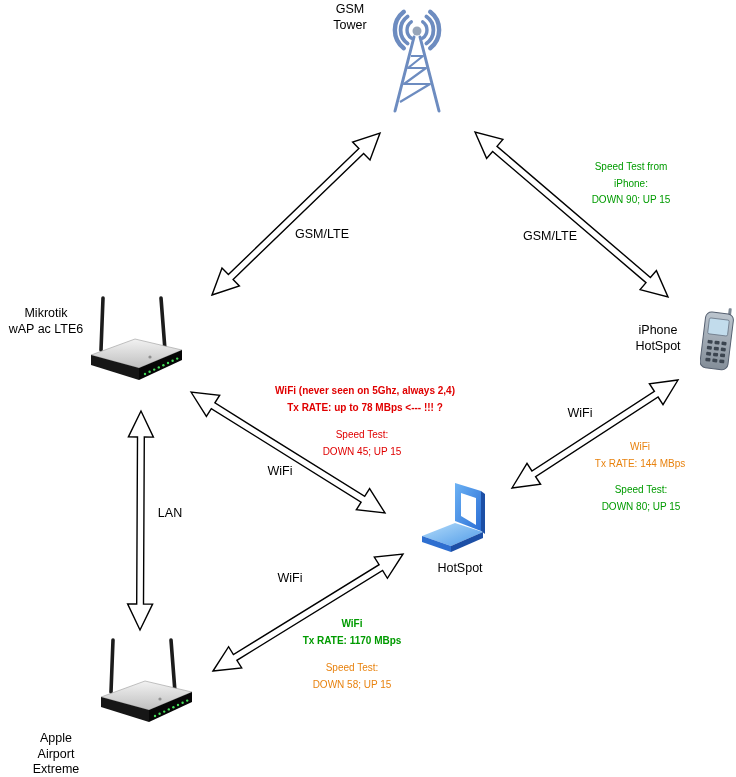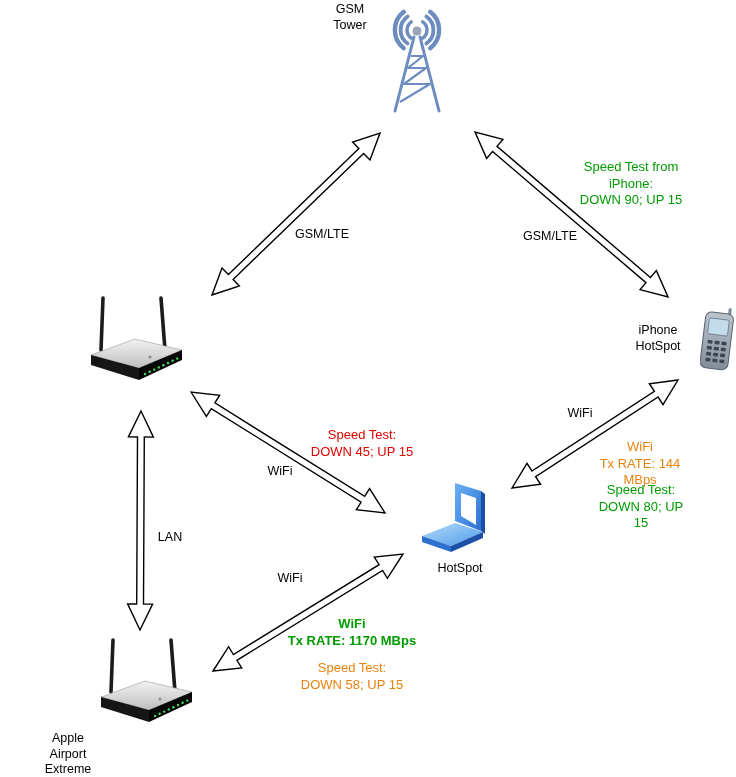--- a/index.html
+++ b/index.html
@@ -4,21 +4,21 @@
 <style>
   html,body{margin:0;padding:0;background:#ffffff;}
   #canvas{position:relative;width:736px;height:777px;background:#ffffff;overflow:hidden;
           font-family:"Liberation Sans","DejaVu Sans",sans-serif;color:#000;}
   #edges{position:absolute;left:0;top:0;z-index:1;}
   #edges polygon{fill:#ffffff;stroke:#000000;stroke-width:1.4;stroke-linejoin:miter;}
   .icon{position:absolute;z-index:2;}
   .lbl{position:absolute;z-index:3;transform:translateX(-50%);text-align:center;
        white-space:pre-line;font-size:12.5px;line-height:15.5px;}
   .note{position:absolute;z-index:3;transform:translateX(-50%);text-align:center;
-        white-space:pre-line;font-size:13px;line-height:16.5px;}
+        white-space:pre-line;font-size:10px;line-height:16.5px;}
   .bold{font-weight:bold;}
 </style>
 </head>
 <body>
 
 <div id="canvas">
 
   <svg id="edges" width="736" height="777" viewBox="0 0 736 777">
     <defs>
       <linearGradient id="gSilver" x1="0" y1="0" x2="0" y2="1">
@@ -137,38 +137,42 @@
       <polygon points="60,10 64,13 64,53 60,50" fill="#1c4fa6"></polygon>
       <polygon points="40,12 55,17 55,44 40,35" fill="#ffffff"></polygon>
       <polygon points="1,55 34,42 62,51 30,65" fill="url(#gMacBase)"></polygon>
       <polygon points="1,55 30,65 30,71 1,61" fill="#2e6fd0"></polygon>
       <polygon points="30,65 62,51 62,57 30,71" fill="#1c4fa6"></polygon>
     </svg>
   </div>
 
   <div class="lbl" style="left:350px;top:2px;">GSM
 Tower</div>
+  <div class="lbl" style="left:46px;top:306px;">Mikrotik
+wAP ac LTE6</div>
   <div class="lbl" style="left:658px;top:323px;">iPhone
 HotSpot</div>
   <div class="lbl" style="left:460px;top:561px;">HotSpot</div>
-  <div class="lbl" style="left:68px;top:731px;">Apple
+  <div class="lbl" style="left:56px;top:731px;">Apple
 Airport
 Extreme</div>
 
   <div class="lbl" style="left:322px;top:227px;">GSM/LTE</div>
   <div class="lbl" style="left:550px;top:229px;">GSM/LTE</div>
   <div class="lbl" style="left:280px;top:464px;">WiFi</div>
   <div class="lbl" style="left:580px;top:406px;">WiFi</div>
   <div class="lbl" style="left:290px;top:571px;">WiFi</div>
-  <div class="lbl" style="left:170px;top:530px;">LAN</div>
+  <div class="lbl" style="left:170px;top:506px;">LAN</div>
 
   <div class="note" style="left: 631px; top: 159px; color: rgb(0, 155, 0);">Speed Test from
 iPhone:
 DOWN 90; UP 15</div>
 
+  <div class="note bold" style="left: 365px; top: 383px; color: rgb(224, 0, 0);">WiFi (never seen on 5Ghz, always 2,4)
+Tx RATE: up to 78 MBps &lt;--- !!! ?</div>
 
   <div class="note" style="left: 362px; top: 427px; color: rgb(224, 0, 0);">Speed Test:
 DOWN 45; UP 15</div>
 
   <div class="note" style="left: 640px; top: 439px; color: rgb(232, 130, 14);">WiFi
 Tx RATE: 144 MBps</div>
 
   <div class="note" style="left: 641px; top: 482px; color: rgb(0, 155, 0);">Speed Test:
 DOWN 80; UP 15</div>
 

